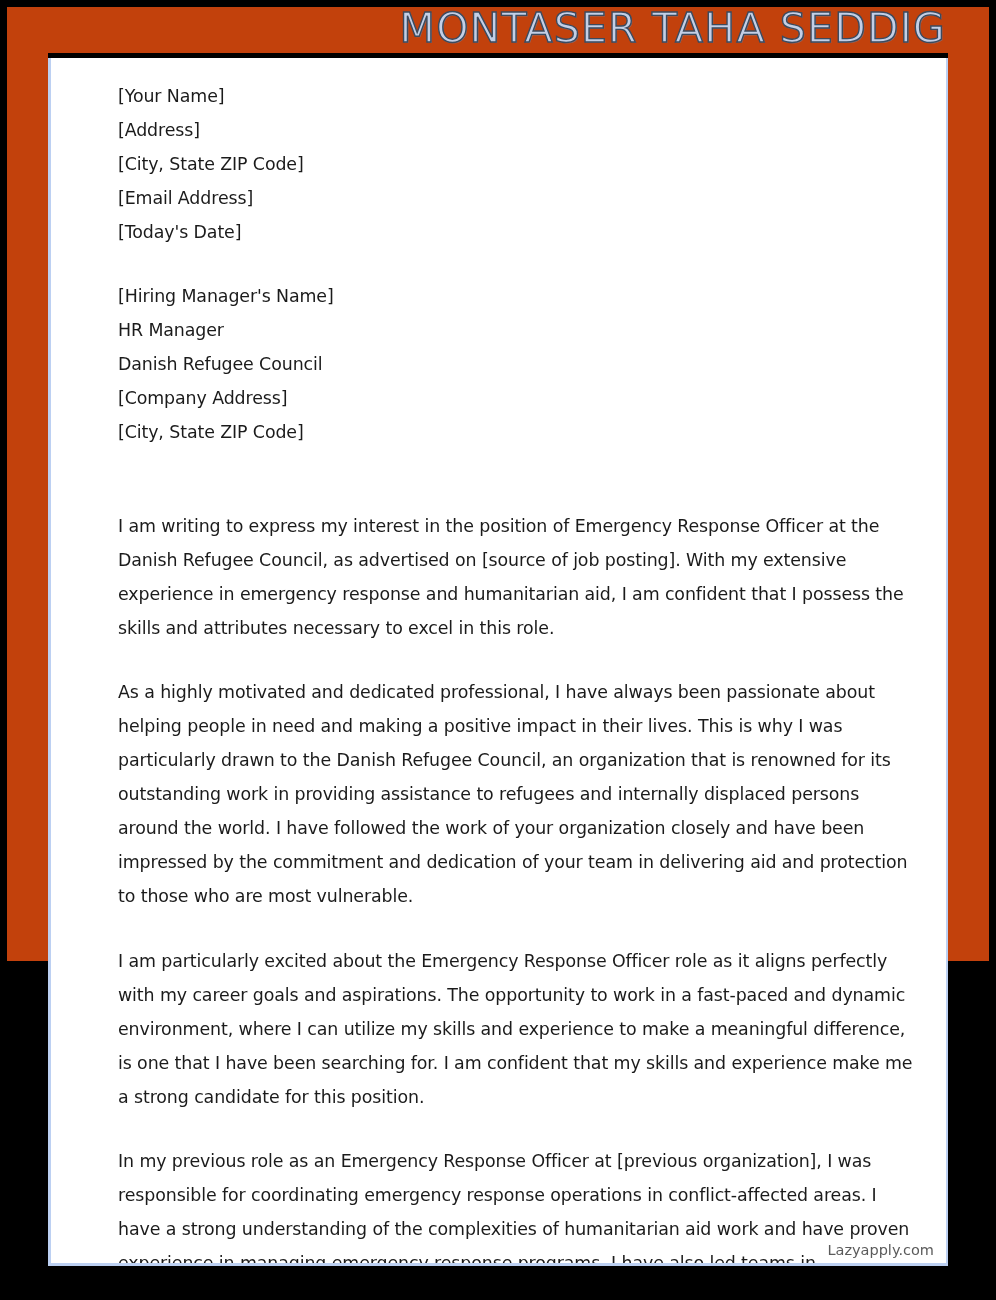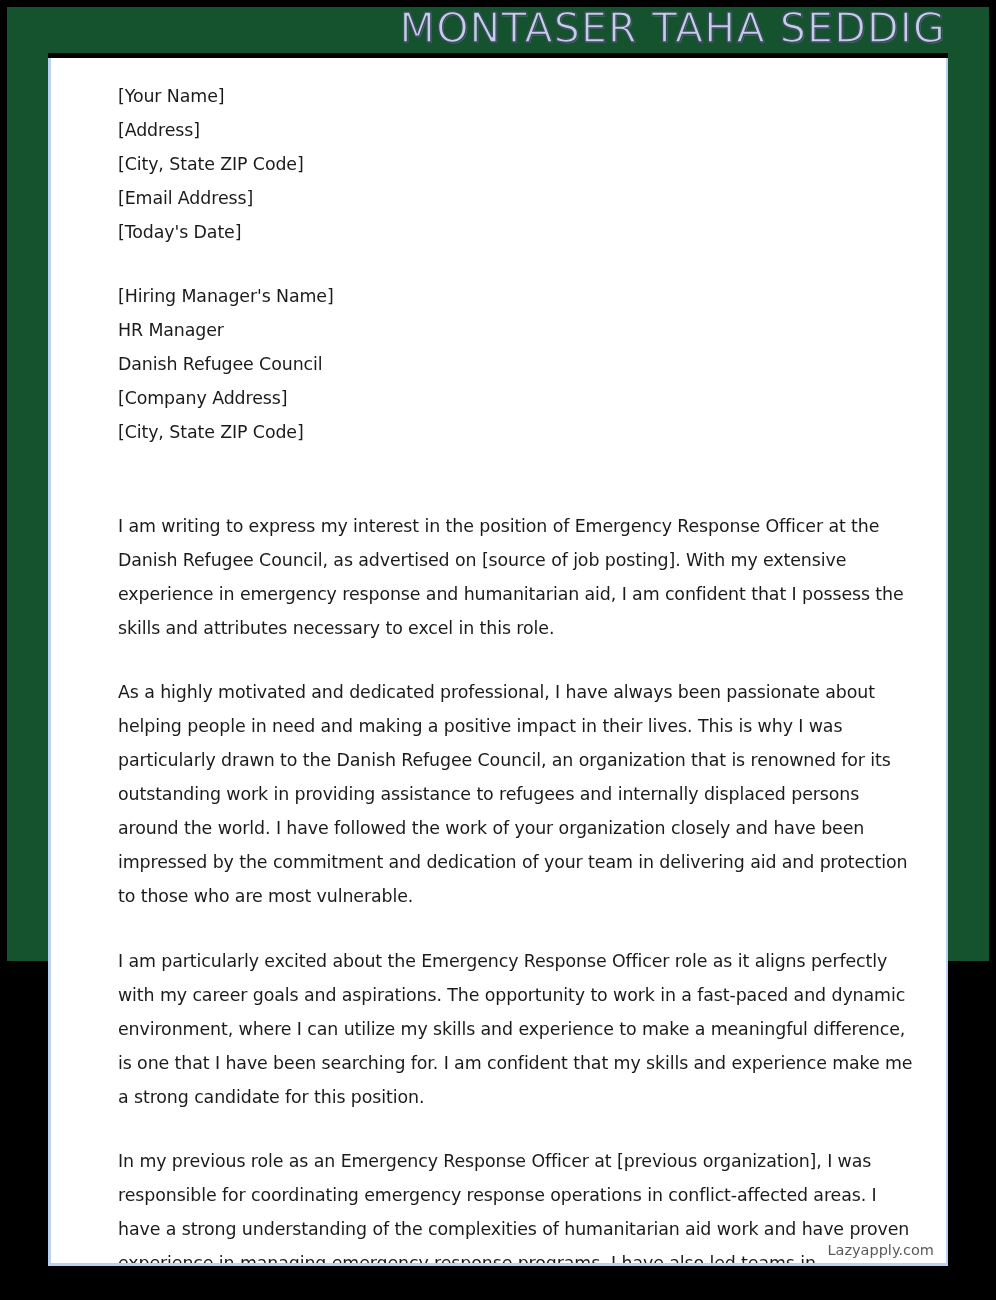--- a/index.html
+++ b/index.html
@@ -24,21 +24,21 @@
     box-sizing: border-box;
   }
 
   
   #mat {
     position: absolute;
     left: 7px;
     top: 7px;
     width: 982px;
     height: 954px;
-    background: #14532d;
+    background: #c2410c;
     box-sizing: border-box;
   }
 
   
   #header-band {
     position: absolute;
     left: 0;
     top: 0;
     width: 982px;
     height: 46px;

